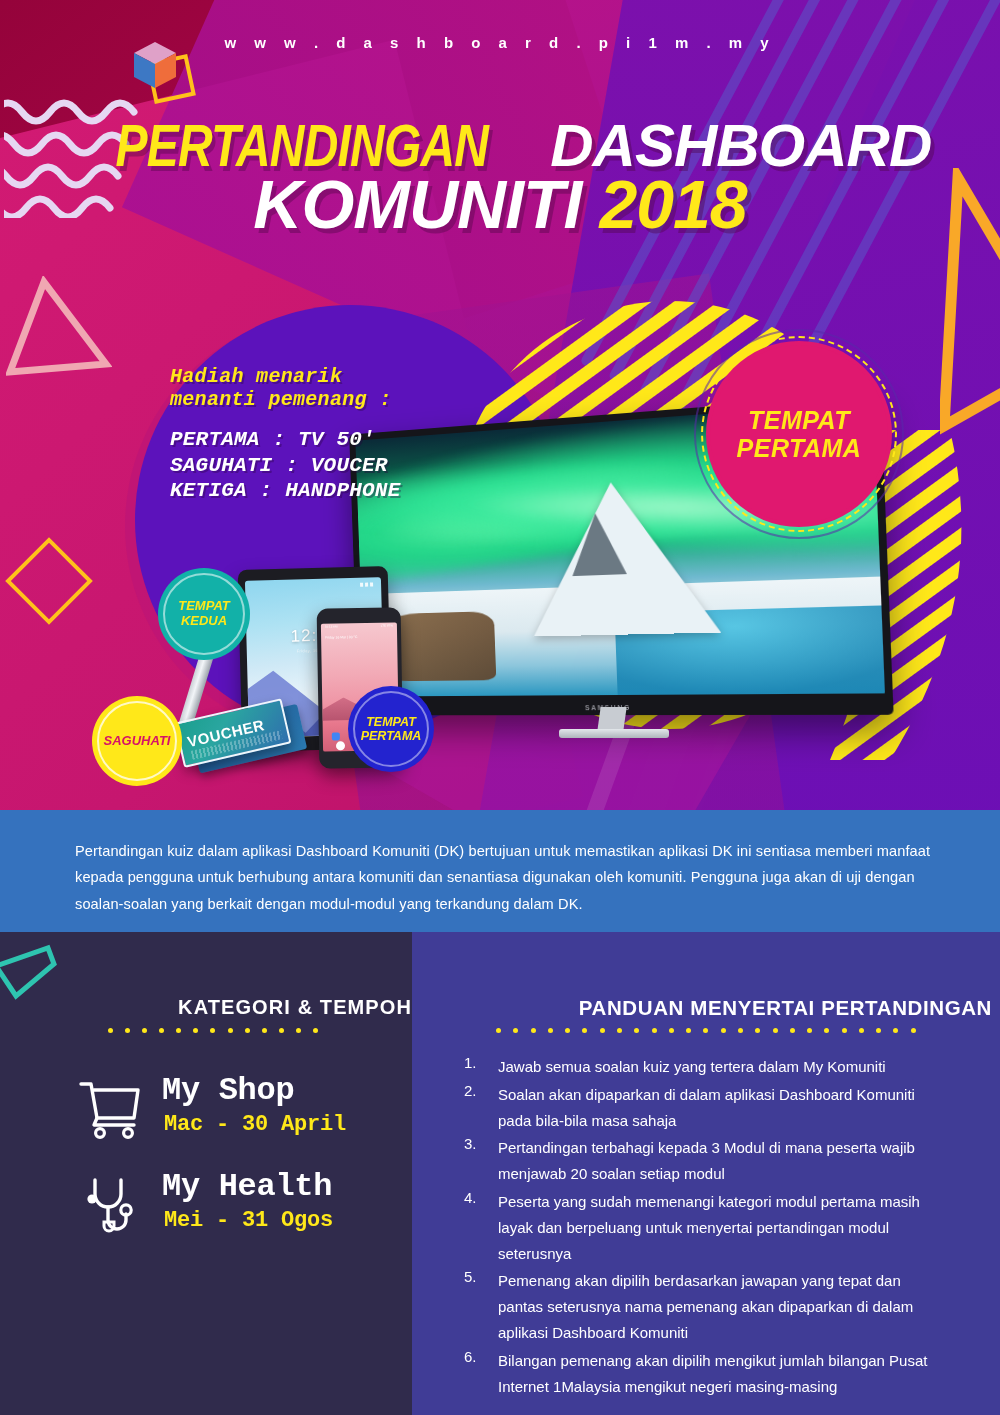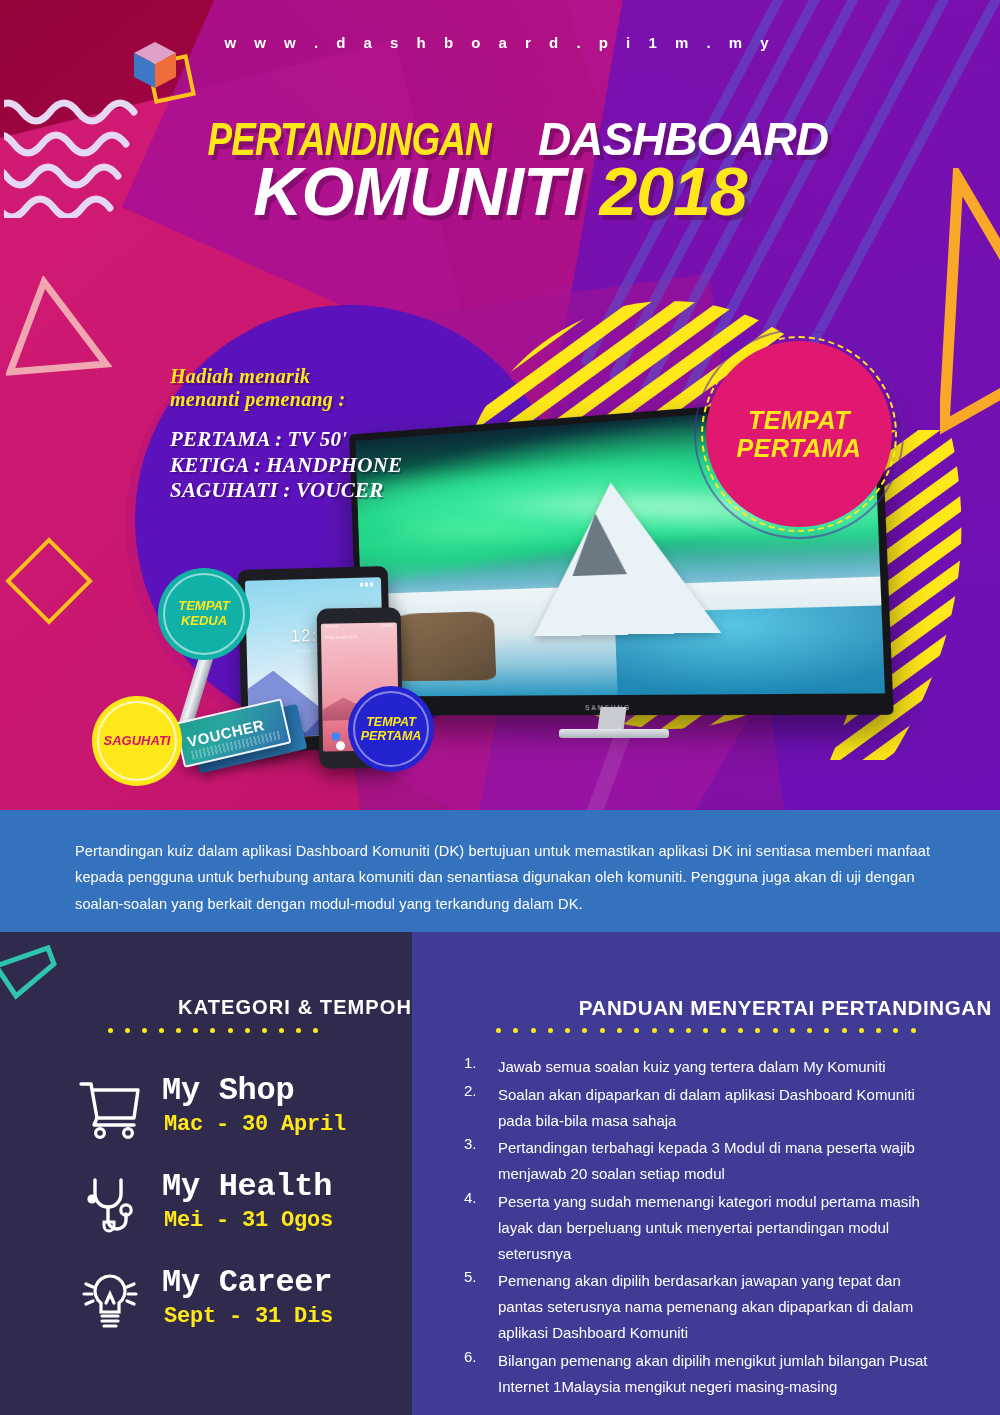--- a/index.html
+++ b/index.html
@@ -201,30 +201,30 @@
                 border:2px solid rgba(255,255,255,.75); }
 
   
   .url { position:absolute; left:0; right:0; top:34px; text-align:center;
          color:#fff; font-size:15px; font-weight:bold; letter-spacing:7px; }
   .titles { position:absolute; left:0; right:0; top:118px; text-align:center; }
   .tline { font-weight:bold; font-style:italic;
            font-family:"Liberation Sans Narrow","Liberation Sans", sans-serif;
            letter-spacing:-1px; line-height:.92;
            text-shadow:4px 5px 0 rgba(80,6,70,.40); }
-  .tline1 { font-size:46px; }
+  .tline1 { font-size:60px; }
   .tline2 { font-size:68px; }
   .ty { color:#ffe819; }
   .tw { color:#ffffff; }
   .sq-narrow { display:inline-block; transform:scaleX(.80); }
 
   
   .prize { position:absolute; left:170px; top:365px; width:330px;
            font-style:italic; font-weight:bold;
-           font-family:Liberation Serif, serif; }
+           font-family:Liberation Mono, monospace; }
   .prize-head { color:#ffe819; font-size:20px; line-height:1.16;
                 letter-spacing:.3px; text-shadow:2px 2px 0 rgba(40,0,60,.35); }
   .prize-list { margin-top:16px; color:#fff; font-size:21px; line-height:1.2;
                 letter-spacing:.2px; text-shadow:2px 2px 0 rgba(40,0,60,.35); }
   .prize-list div { white-space:nowrap; }
 
   
   .desc { position:absolute; left:0; top:810px; width:1000px; height:122px;
           background:#3572be; }
   .desc p { position:absolute; left:75px; right:62px; top:28px;
@@ -437,22 +437,22 @@
       </div>
     </div>
 
     <div class="prize">
       <div class="prize-head">
         <div>Hadiah menarik</div>
         <div>menanti pemenang :</div>
       </div>
       <div class="prize-list">
         <div>PERTAMA : TV 50'</div>
+        <div>SAGUHATI : VOUCER</div>
         <div>KETIGA : HANDPHONE</div>
-        <div>SAGUHATI : VOUCER</div>
       </div>
     </div>
   </div>
 
   <div class="desc">
     <p>Pertandingan kuiz dalam aplikasi Dashboard Komuniti (DK) bertujuan untuk memastikan aplikasi DK ini sentiasa memberi manfaat kepada pengguna untuk berhubung antara komuniti dan senantiasa digunakan oleh komuniti. Pengguna juga akan di uji dengan soalan-soalan yang berkait dengan modul-modul yang terkandung dalam DK.</p>
   </div>
 
   <div class="bottom">
     <div class="bl">
@@ -501,33 +501,20 @@
             <path d="M30,33 L30,46 a9,9 0 0 0 18,0 L48,40"></path>
           </g>
           <circle cx="14" cy="25" r="4.6" fill="#fff"></circle>
           <circle cx="48" cy="36" r="5.2" fill="none" stroke="#fff" stroke-width="3.2"></circle>
           <path d="M26,52 a5,5 0 0 0 10,0 L36,48 L26,48 Z" fill="none" stroke="#fff" stroke-width="3"></path>
         </svg>
         <div class="kat-name">My Health</div>
         <div class="kat-date">Mei - 31 Ogos</div>
       </div>
 
-      <div class="kat-item">
-        <svg class="kat-ico" viewBox="0 0 64 62">
-          <g fill="none" stroke="#fff" stroke-width="3.2" stroke-linecap="round">
-            <path d="M32,6 a15,15 0 0 0 -9,27 L23,42 L41,42 L41,33 a15,15 0 0 0 -9,-27 Z"></path>
-            <path d="M24,46 L40,46 M24,51 L40,51 M26,56 L38,56"></path>
-            <path d="M8,14 L15,17 M6,24 L14,24 M8,34 L15,31"></path>
-            <path d="M56,14 L49,17 M58,24 L50,24 M56,34 L49,31"></path>
-            <path d="M28,33 L32,24 L36,33"></path>
-          </g>
-        </svg>
-        <div class="kat-name">My Career</div>
-        <div class="kat-date">Sept - 31 Dis</div>
-      </div>
     </div>
 
     <div class="sec-title pan-title">PANDUAN MENYERTAI PERTANDINGAN</div>
     <div class="dots pan-dots">
       <i></i>
         <i></i>
         <i></i>
         <i></i>
         <i></i>
         <i></i>

